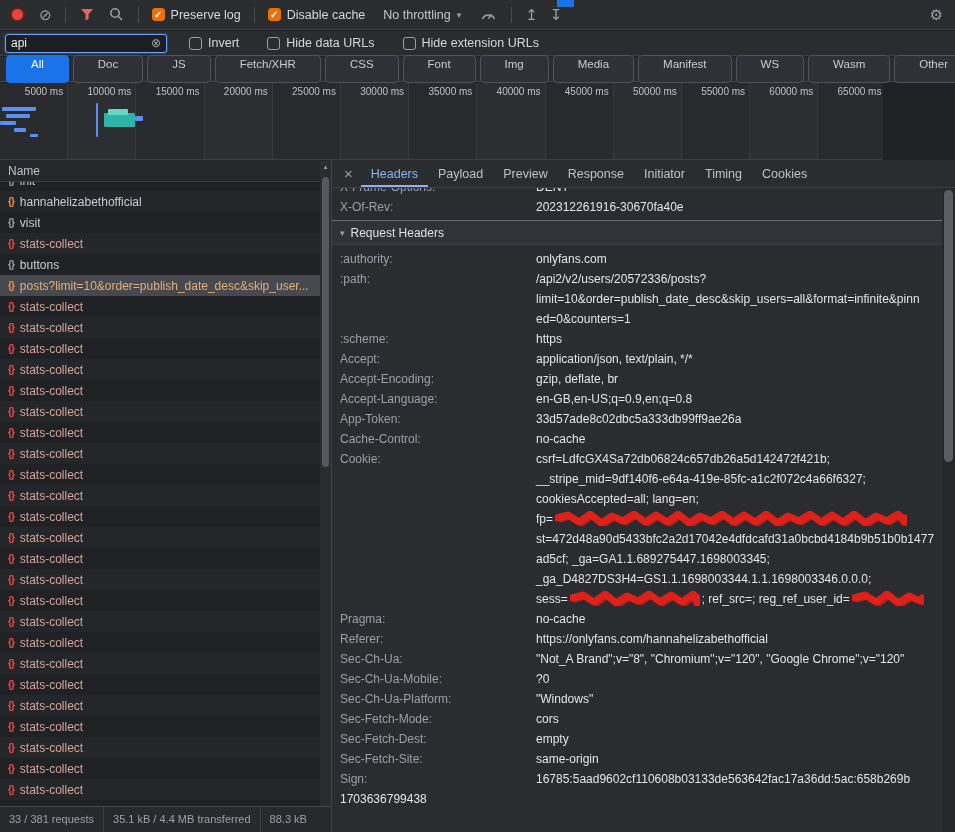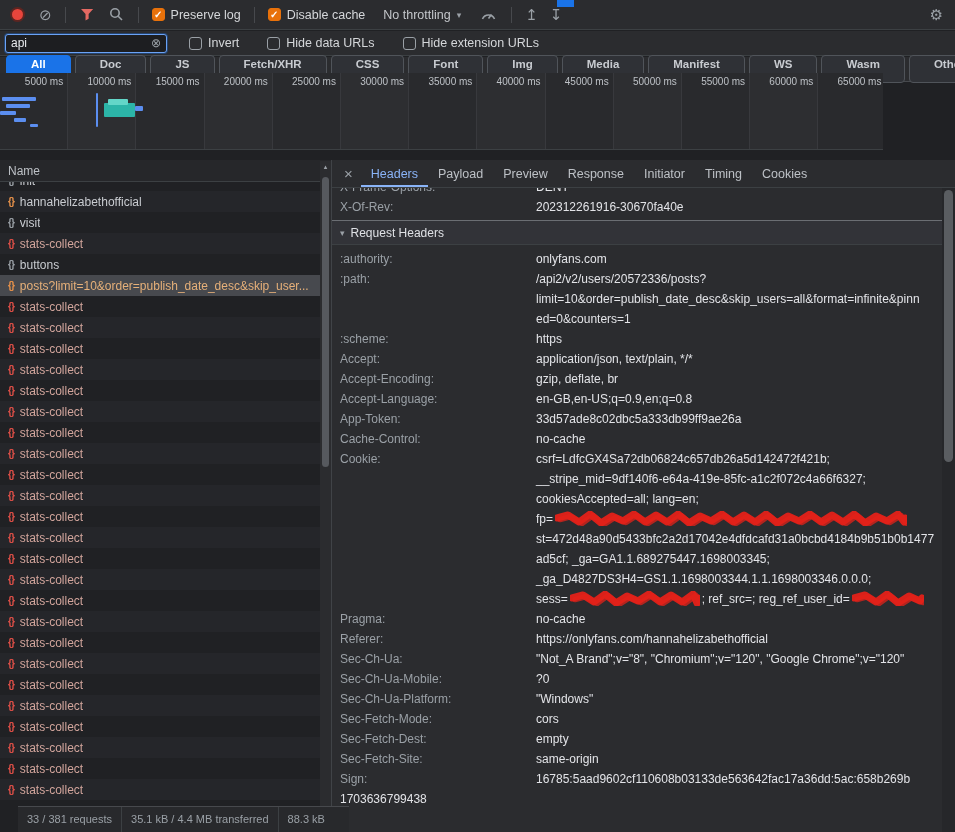--- a/index.html
+++ b/index.html
@@ -50,26 +50,26 @@
   .f-input .x { margin-left:auto; color:#9aa0a6; font-size:12px; }
 
   
   .typerow {
     position:absolute; left:0; top:57px; width:955px; height:25px;
     background:#2b2c2f; border-bottom:1px solid #47494d;
     display:flex; align-items:center; padding-left:6px;
   }
   .chip { height:28px; line-height:17px; padding:0 24px; margin-right:4px; border-radius:4px;
           background:#2f3136; border:1px solid #50545a; color:#c8cbd0; font-size:11.5px;
-          white-space:nowrap; flex:0 0 auto;font-weight:bold; }
+          white-space:nowrap; flex:0 0 auto; }
   .chip.sel { background:#1a73e8; border-color:#1a73e8; color:#fff; }
   .extra-filters { display:flex; align-items:center; gap:14px; margin-left:4px; }
 
   
-  .overview { position:absolute; left:0; top:73px; width:883px; height:77px;
+  .overview { position:absolute; left:0; top:83px; width:883px; height:77px;
               background:#292a2d; border-bottom:1px solid #3c4043; overflow:hidden;text-align:right; }
   .ov-cols { position:absolute; inset:0; display:flex; }
   .ov-col { width:68.2px; height:100%; border-right:1px solid #38393d; position:relative; flex:0 0 auto; }
   .ov-col.alt { background:rgba(255,255,255,0.02); }
   .ov-label { position:absolute; right:4px; top:3px; font-size:10px; color:#bdc1c6; white-space:nowrap; }
   .ov-bars { position:absolute; inset:0; }
   .ov-bar { position:absolute; border-radius:1px; }
 
   
   .reqpanel { position:absolute; left:0; top:160px; width:331px; height:646px;
@@ -105,21 +105,21 @@
   .hdr-line { min-height:20px; line-height:20px; white-space:nowrap; }
   .det-divider { height:1px; background:#6b6e73; margin:3px 0 0 0; }
   .section-bar { height:24px; display:flex; align-items:center; gap:6px; padding-left:8px;
                  background:#323338; border-bottom:1px solid #3c4043; margin-bottom:4px;
                  color:#dfe1e5; }
   .tri { font-size:9px; color:#9aa0a6; }
   .det-scroll { position:absolute; right:0; top:28px; bottom:0; width:13px; background:#26272a; }
   .det-thumb { position:absolute; left:2px; width:9px; background:#5a5d61; border-radius:5px; }
 
   
-  .statusbar { position:absolute; left:18px; top:806px; width:331px; height:26px;
+  .statusbar { position:absolute; left:0; top:806px; width:331px; height:26px;
                background:#28292c; border-top:1px solid #47494d;
                display:flex; align-items:center; font-size:11px; color:#9aa0a6;
                white-space:nowrap; overflow:hidden; }
   .statusbar span { padding:0 9px; border-right:1px solid #3c4043; line-height:25px; flex:0 0 auto; }
   .statusbar span:last-child { border-right:none; }
 </style>
 </head>
 <body>
 
 <div class="toolbar">

